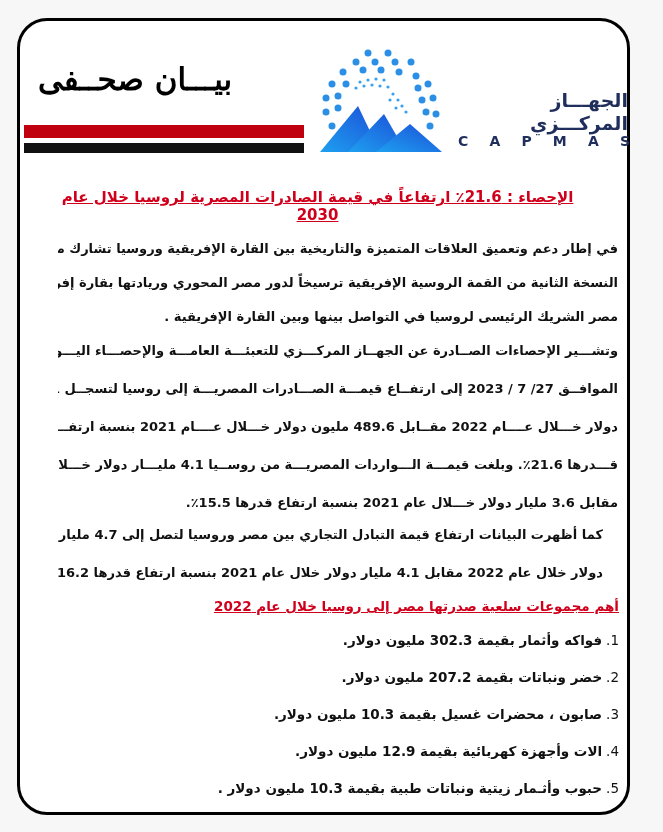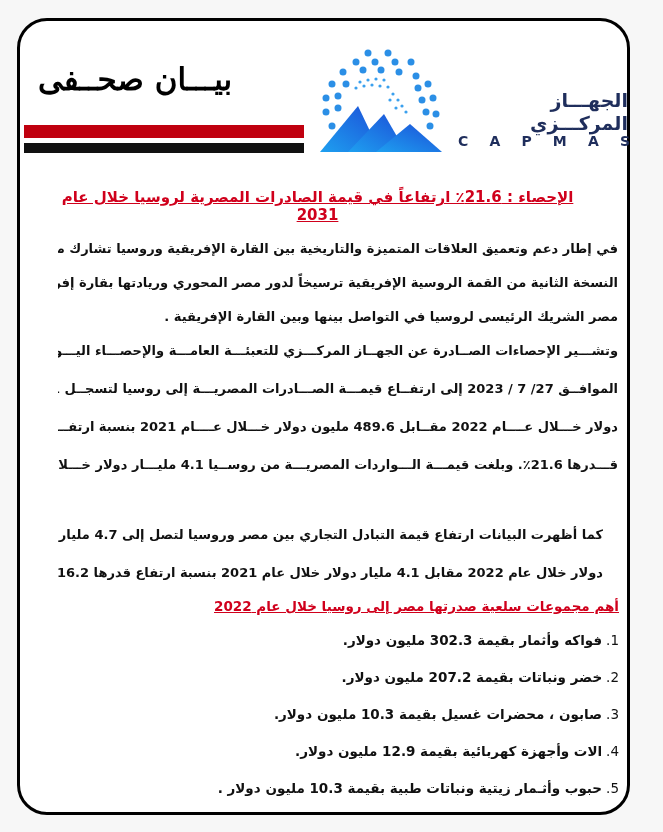--- a/index.html
+++ b/index.html
@@ -122,34 +122,35 @@
 <div class="capmas">
   <span>C</span>
   <span>A</span>
   <span>P</span>
   <span>M</span>
   <span>A</span>
   <span>S</span>
 </div>
 
 <div class="headline">
-  <span>الإحصاء : 21.6٪ ارتفاعاً في قيمة الصادرات المصرية لروسيا خلال عام 2031</span>
+  <span>الإحصاء : 21.6٪ ارتفاعاً في قيمة الصادرات المصرية لروسيا خلال عام 2030</span>
 </div>
 
 <div class="para p1">
   <span class="line">في إطار دعم وتعميق العلاقات المتميزة والتاريخية بين القارة الإفريقية وروسيا تشارك مصر في فعاليات</span>
   <span class="line">النسخة الثانية من القمة الروسية الإفريقية ترسيخاً لدور مصر المحوري وريادتها بقارة إفريقيا حيث تعد</span>
   <span class="line">مصر الشريك الرئيسى لروسيا في التواصل بينها وبين القارة الإفريقية .</span>
 </div>
 
 <div class="para p2">
   <span class="line">وتشـــير الإحصاءات الصــادرة عن الجهــاز المركـــزي للتعبئـــة العامـــة والإحصـــاء اليـــوم الخـــميس</span>
   <span class="line">الموافــق 27/ 7 / 2023 إلى ارتفــاع قيمـــة الصـــادرات المصريـــة إلى روسيا لتسجــل 595.1 مليون</span>
   <span class="line">دولار خـــلال عــــام 2022 مقــابل 489.6 مليون دولار خـــلال عــــام 2021 بنسبة ارتفـــاع</span>
   <span class="line">قـــدرها 21.6٪. وبلغت قيمـــة الـــواردات المصريـــة من روســيا 4.1 مليـــار دولار خـــلال عـــام 2022</span>
+  <span class="line">مقابل 3.6 مليار دولار خـــلال عام 2021 بنسبة ارتفاع قدرها 15.5٪.</span>
 </div>
 
 <div class="para p3">
   <span class="line">كما أظهرت البيانات ارتفاع قيمة التبادل التجاري بين مصر وروسيا لتصل إلى 4.7 مليار</span>
   <span class="line">دولار خلال عام 2022 مقابل 4.1 مليار دولار خلال عام 2021 بنسبة ارتفاع قدرها 16.2٪.</span>
 </div>
 
 <div class="list-title">أهم مجموعات سلعية صدرتها مصر إلى روسيا خلال عام 2022</div>
 
 <ul class="list">

